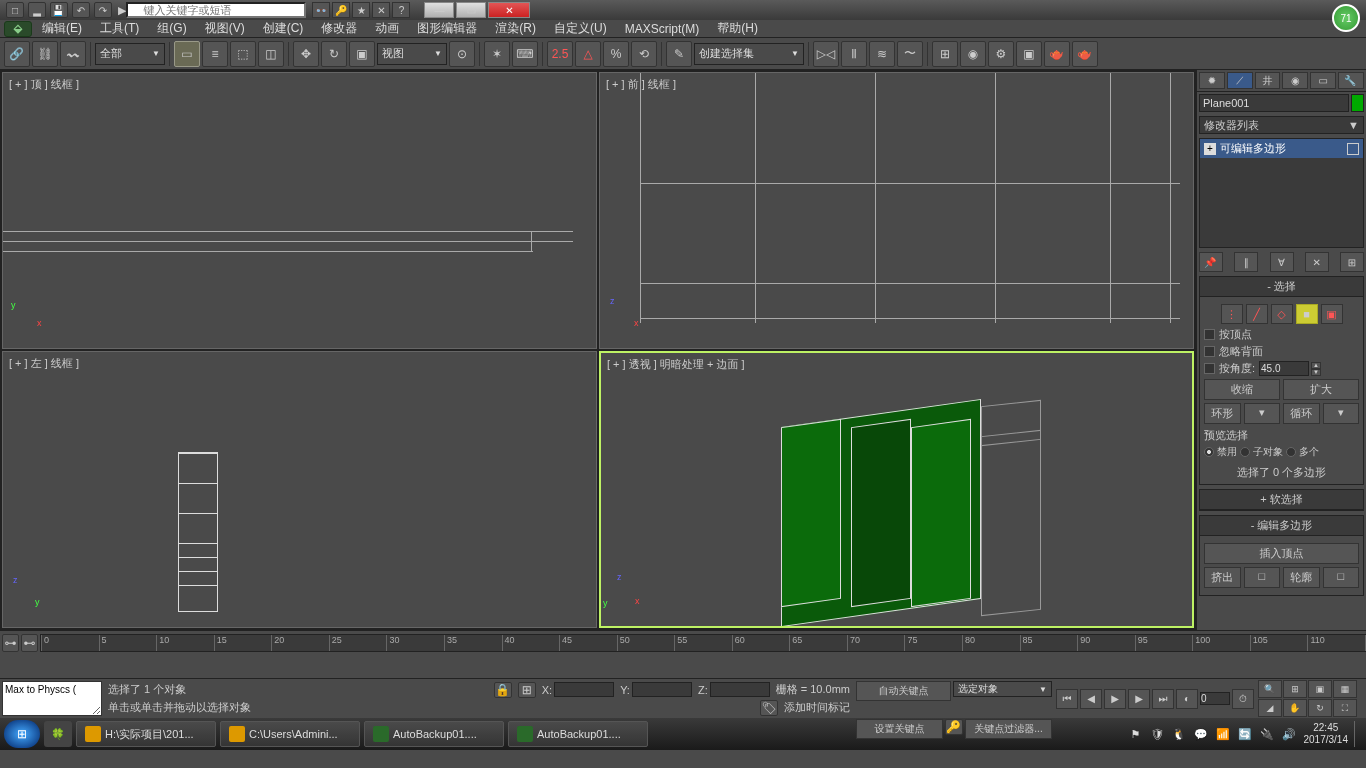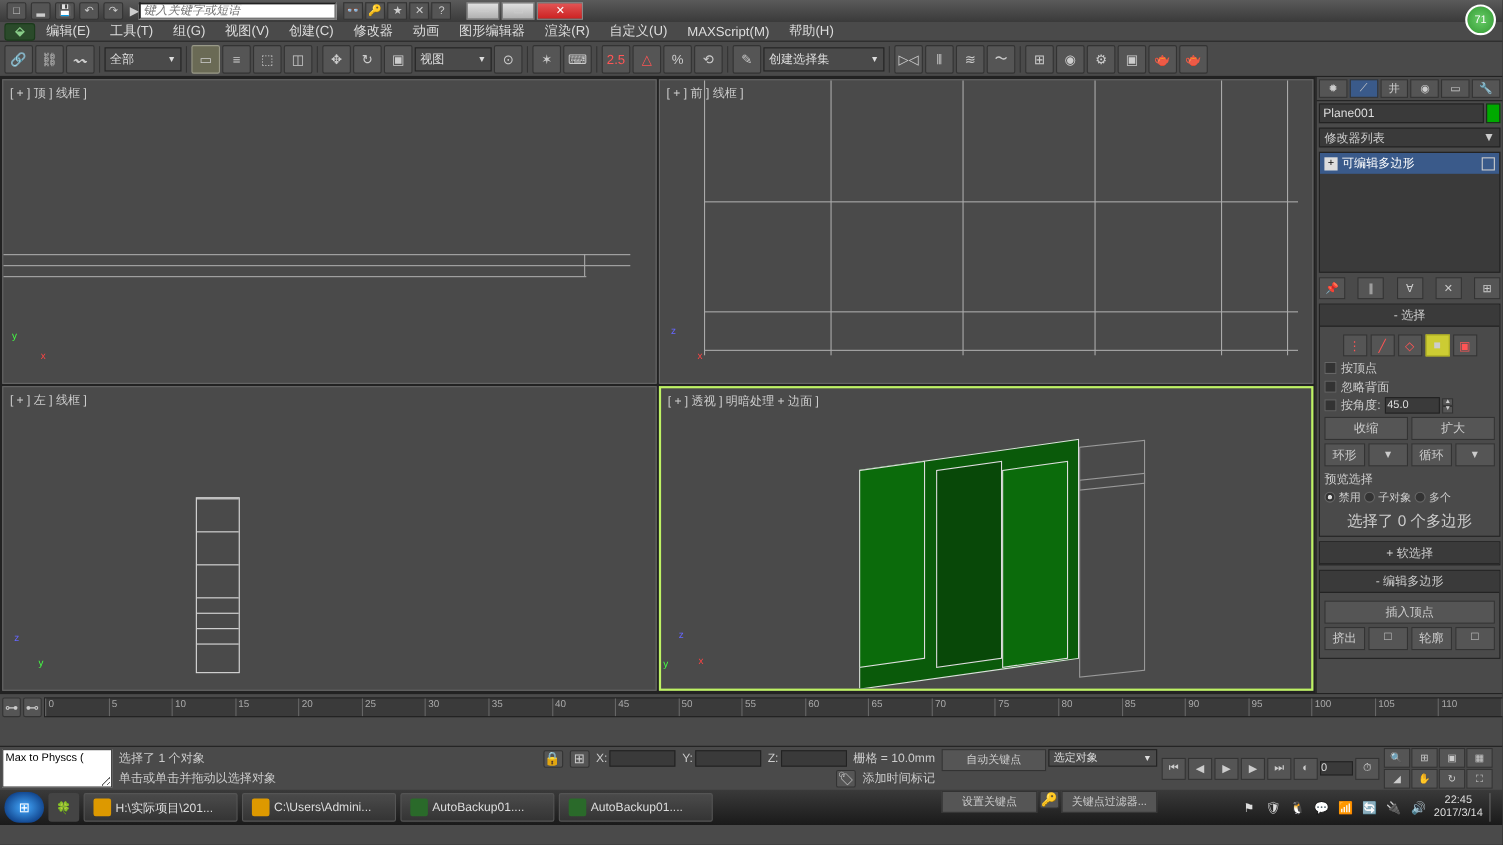--- a/index.html
+++ b/index.html
@@ -2,21 +2,21 @@
 <html><head>
 <meta charset="utf-8">
 <style>
 * { margin: 0; padding: 0; box-sizing: border-box; font-family: "Microsoft YaHei", sans-serif; }
 body { background: #4a4a4a; width: 1366px; height: 768px; overflow: hidden; color: #ccc; font-size: 11px; }
 .title-bar { height: 20px; background: linear-gradient(#5a5a5a,#3a3a3a); display: flex; align-items: center; }
 .qat { display: flex; gap: 4px; padding: 0 6px; }
 .qat-btn { width: 18px; height: 16px; background: #555; border: 1px solid #333; border-radius: 2px; cursor: pointer; display:flex;align-items:center;justify-content:center;font-size:10px;color:#ccc;}
 .title-center { flex: 1; text-align: center; color: #8ac4ff; font-size: 12px; }
 .title-file { color: #ddd; }
-.search-box { width: 180px; height: 16px; background: #fff; color: #888; font-style: italic; padding: 0 2px; font-size: 11px; }
+.search-box { width: 180px; height: 16px; background: #fff; color: #888; padding: 0 15px; font-size: 11px; }
 .win-btns { display: flex; gap: 2px; margin-left: 8px; }
 .win-btn { width: 30px; height: 16px; background: linear-gradient(#e0e0e0,#b0b0b0); border: 1px solid #888; display:flex;align-items:center;justify-content:center;font-size:10px;}
 .win-close { background: linear-gradient(#e25555,#c22); color: #fff; width: 42px; }
 .help-icons { display:flex; gap:2px; margin:0 6px;}
 .help-icons div{width:18px;height:16px;background:#555;border:1px solid #333;display:flex;align-items:center;justify-content:center;font-size:10px;}
 
 .menu-bar { height: 18px; background: #4a4a4a; display: flex; align-items: center; padding: 0 4px; gap: 2px; border-bottom: 1px solid #222;}
 .app-icon { width: 28px; height: 16px; background: #2a4a2a; border: 1px solid #1a3a1a; border-radius: 3px; display:flex;align-items:center;justify-content:center;color:#8c8;font-weight:bold;}
 .menu-item { padding: 0 8px; cursor: pointer; color: #ddd; font-size: 12px; }
 
@@ -335,21 +335,21 @@
         </div>
         <div style="text-align:left;margin-top:4px;font-size:11px">预览选择</div>
         <div class="radio-row">
           <div class="radio on"></div>
             <span>禁用</span>
           <div class="radio"></div>
             <span>子对象</span>
           <div class="radio"></div>
             <span>多个</span>
         </div>
-        <div style="text-align:center;margin-top:6px;font-size:14px">选择了 0 个多边形</div>
+        <div style="text-align:center;margin-top:6px;font-size:11px">选择了 0 个多边形</div>
       </div>
     </div>
 
     <div class="rollout">
       <div class="rollout-head">+ <span>软选择</span></div>
     </div>
     <div class="rollout">
       <div class="rollout-head">- <span>编辑多边形</span></div>
       <div class="rollout-body">
         <div class="btn-row">

